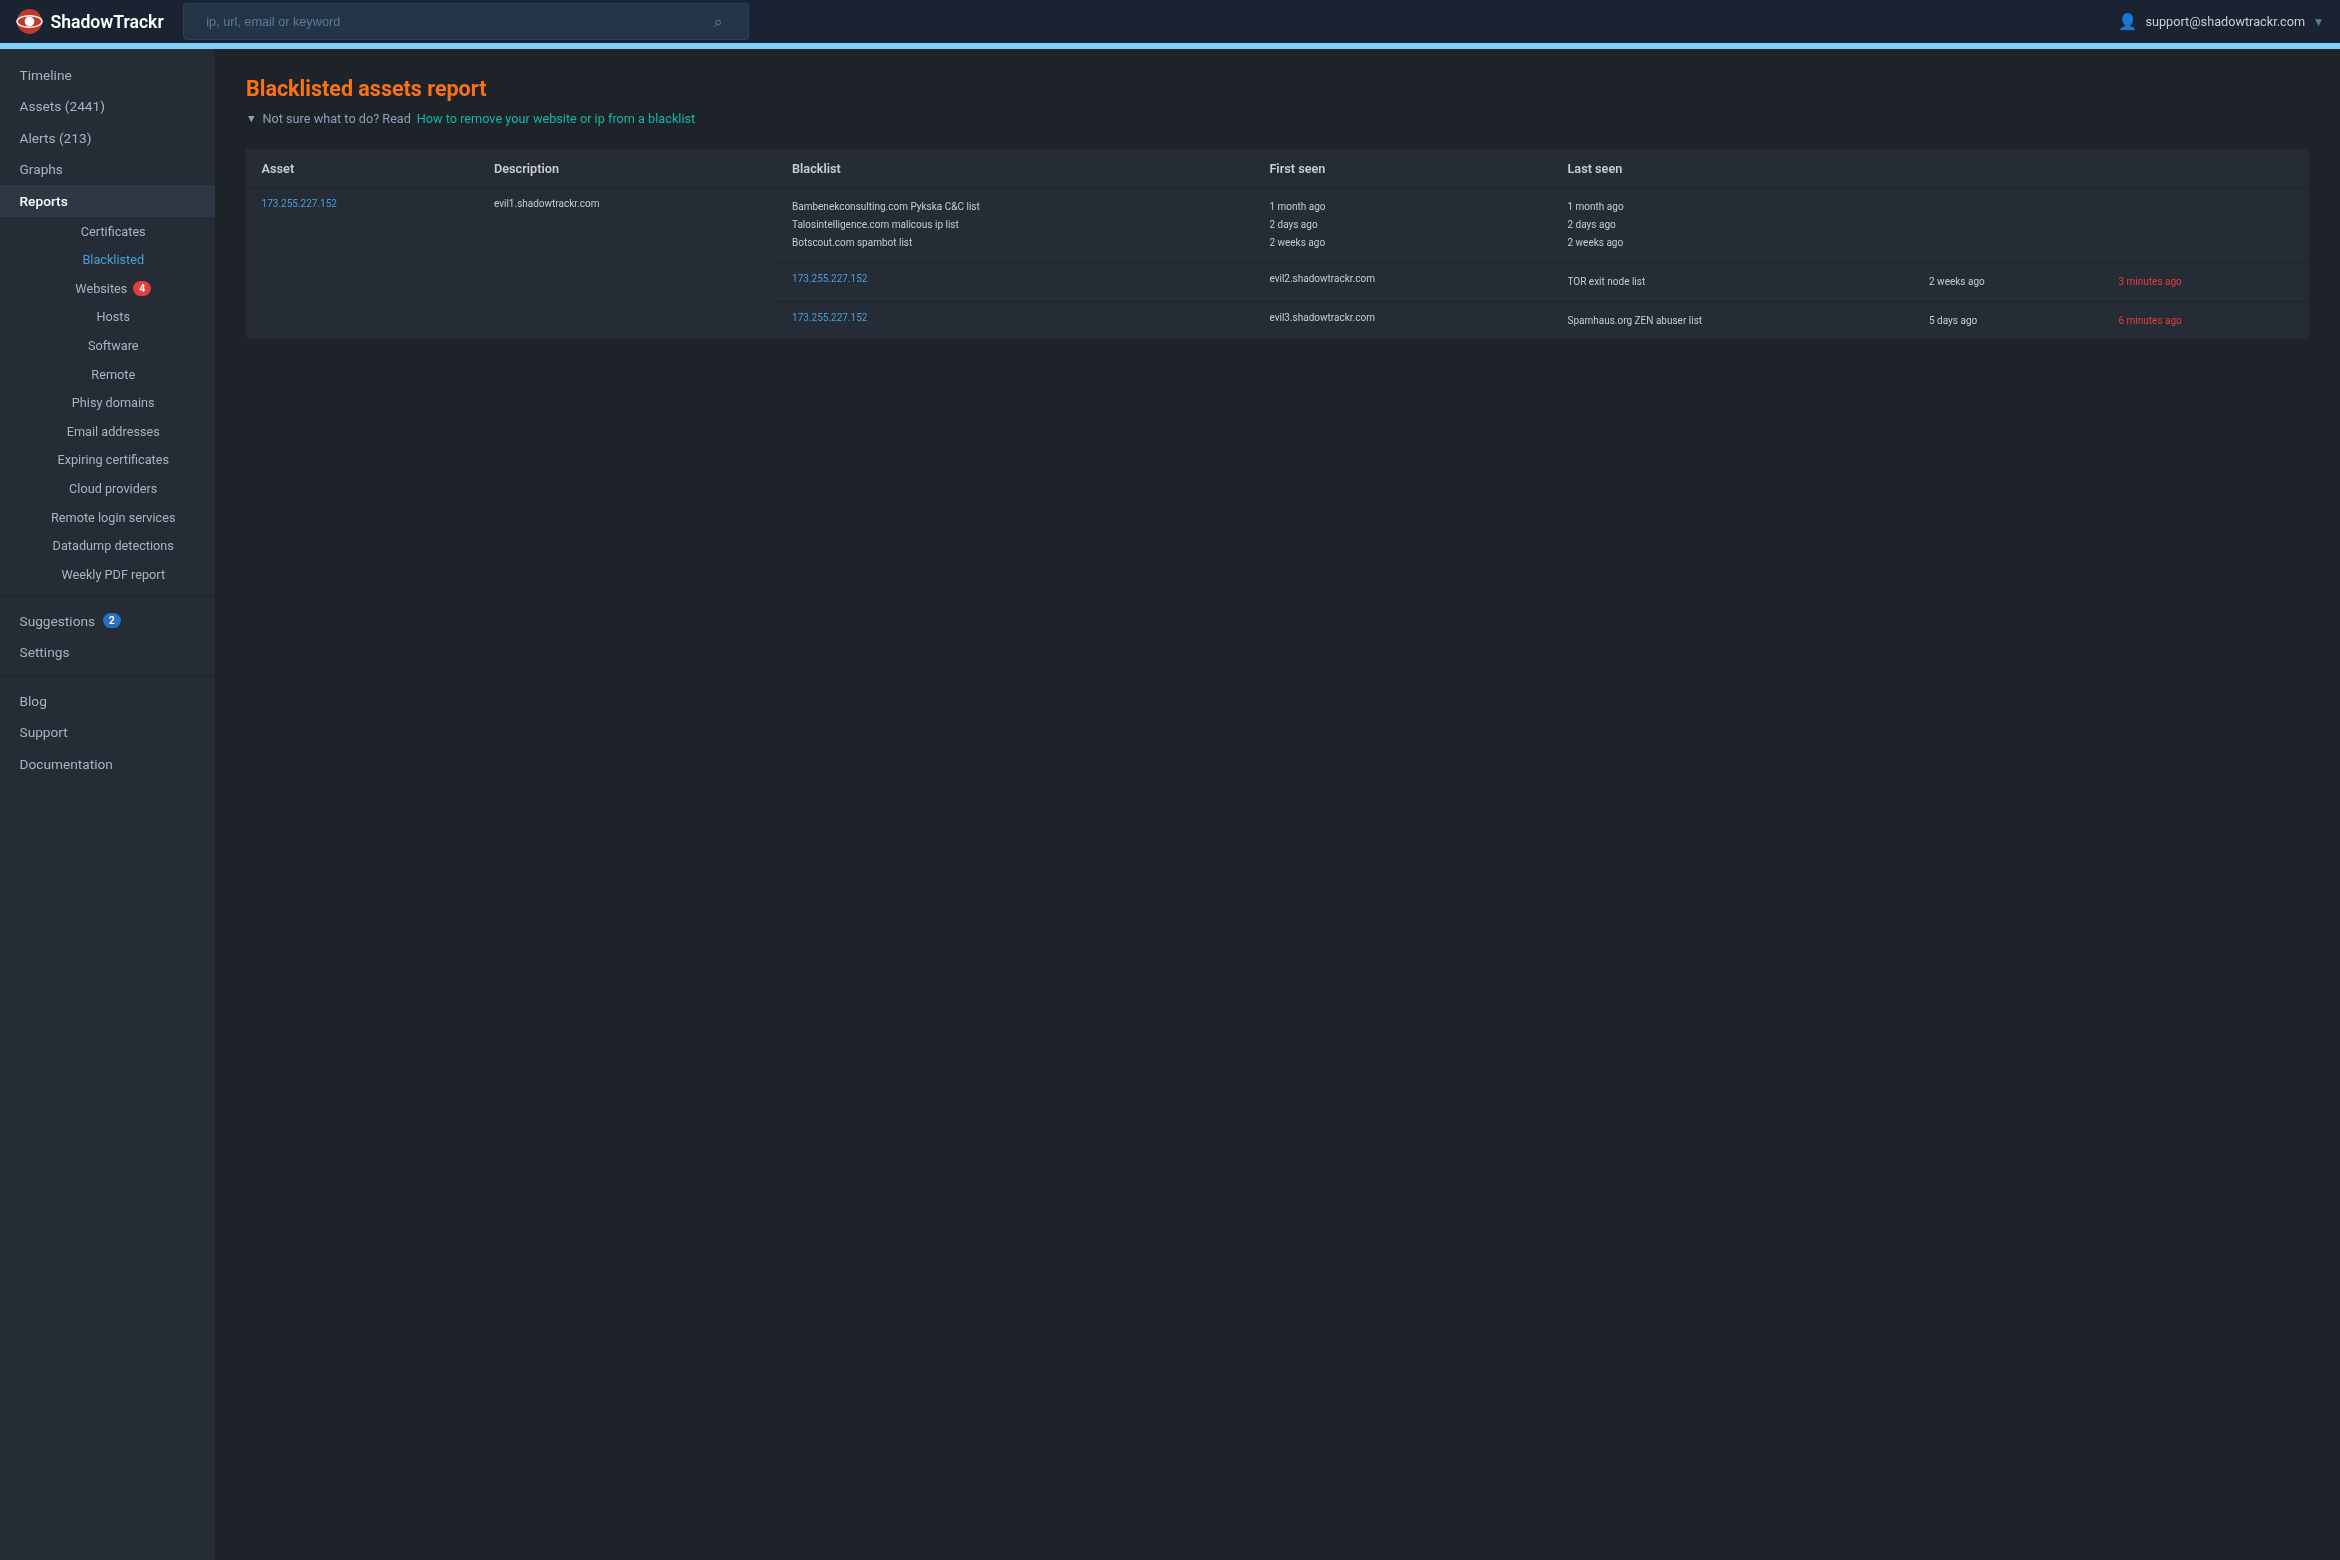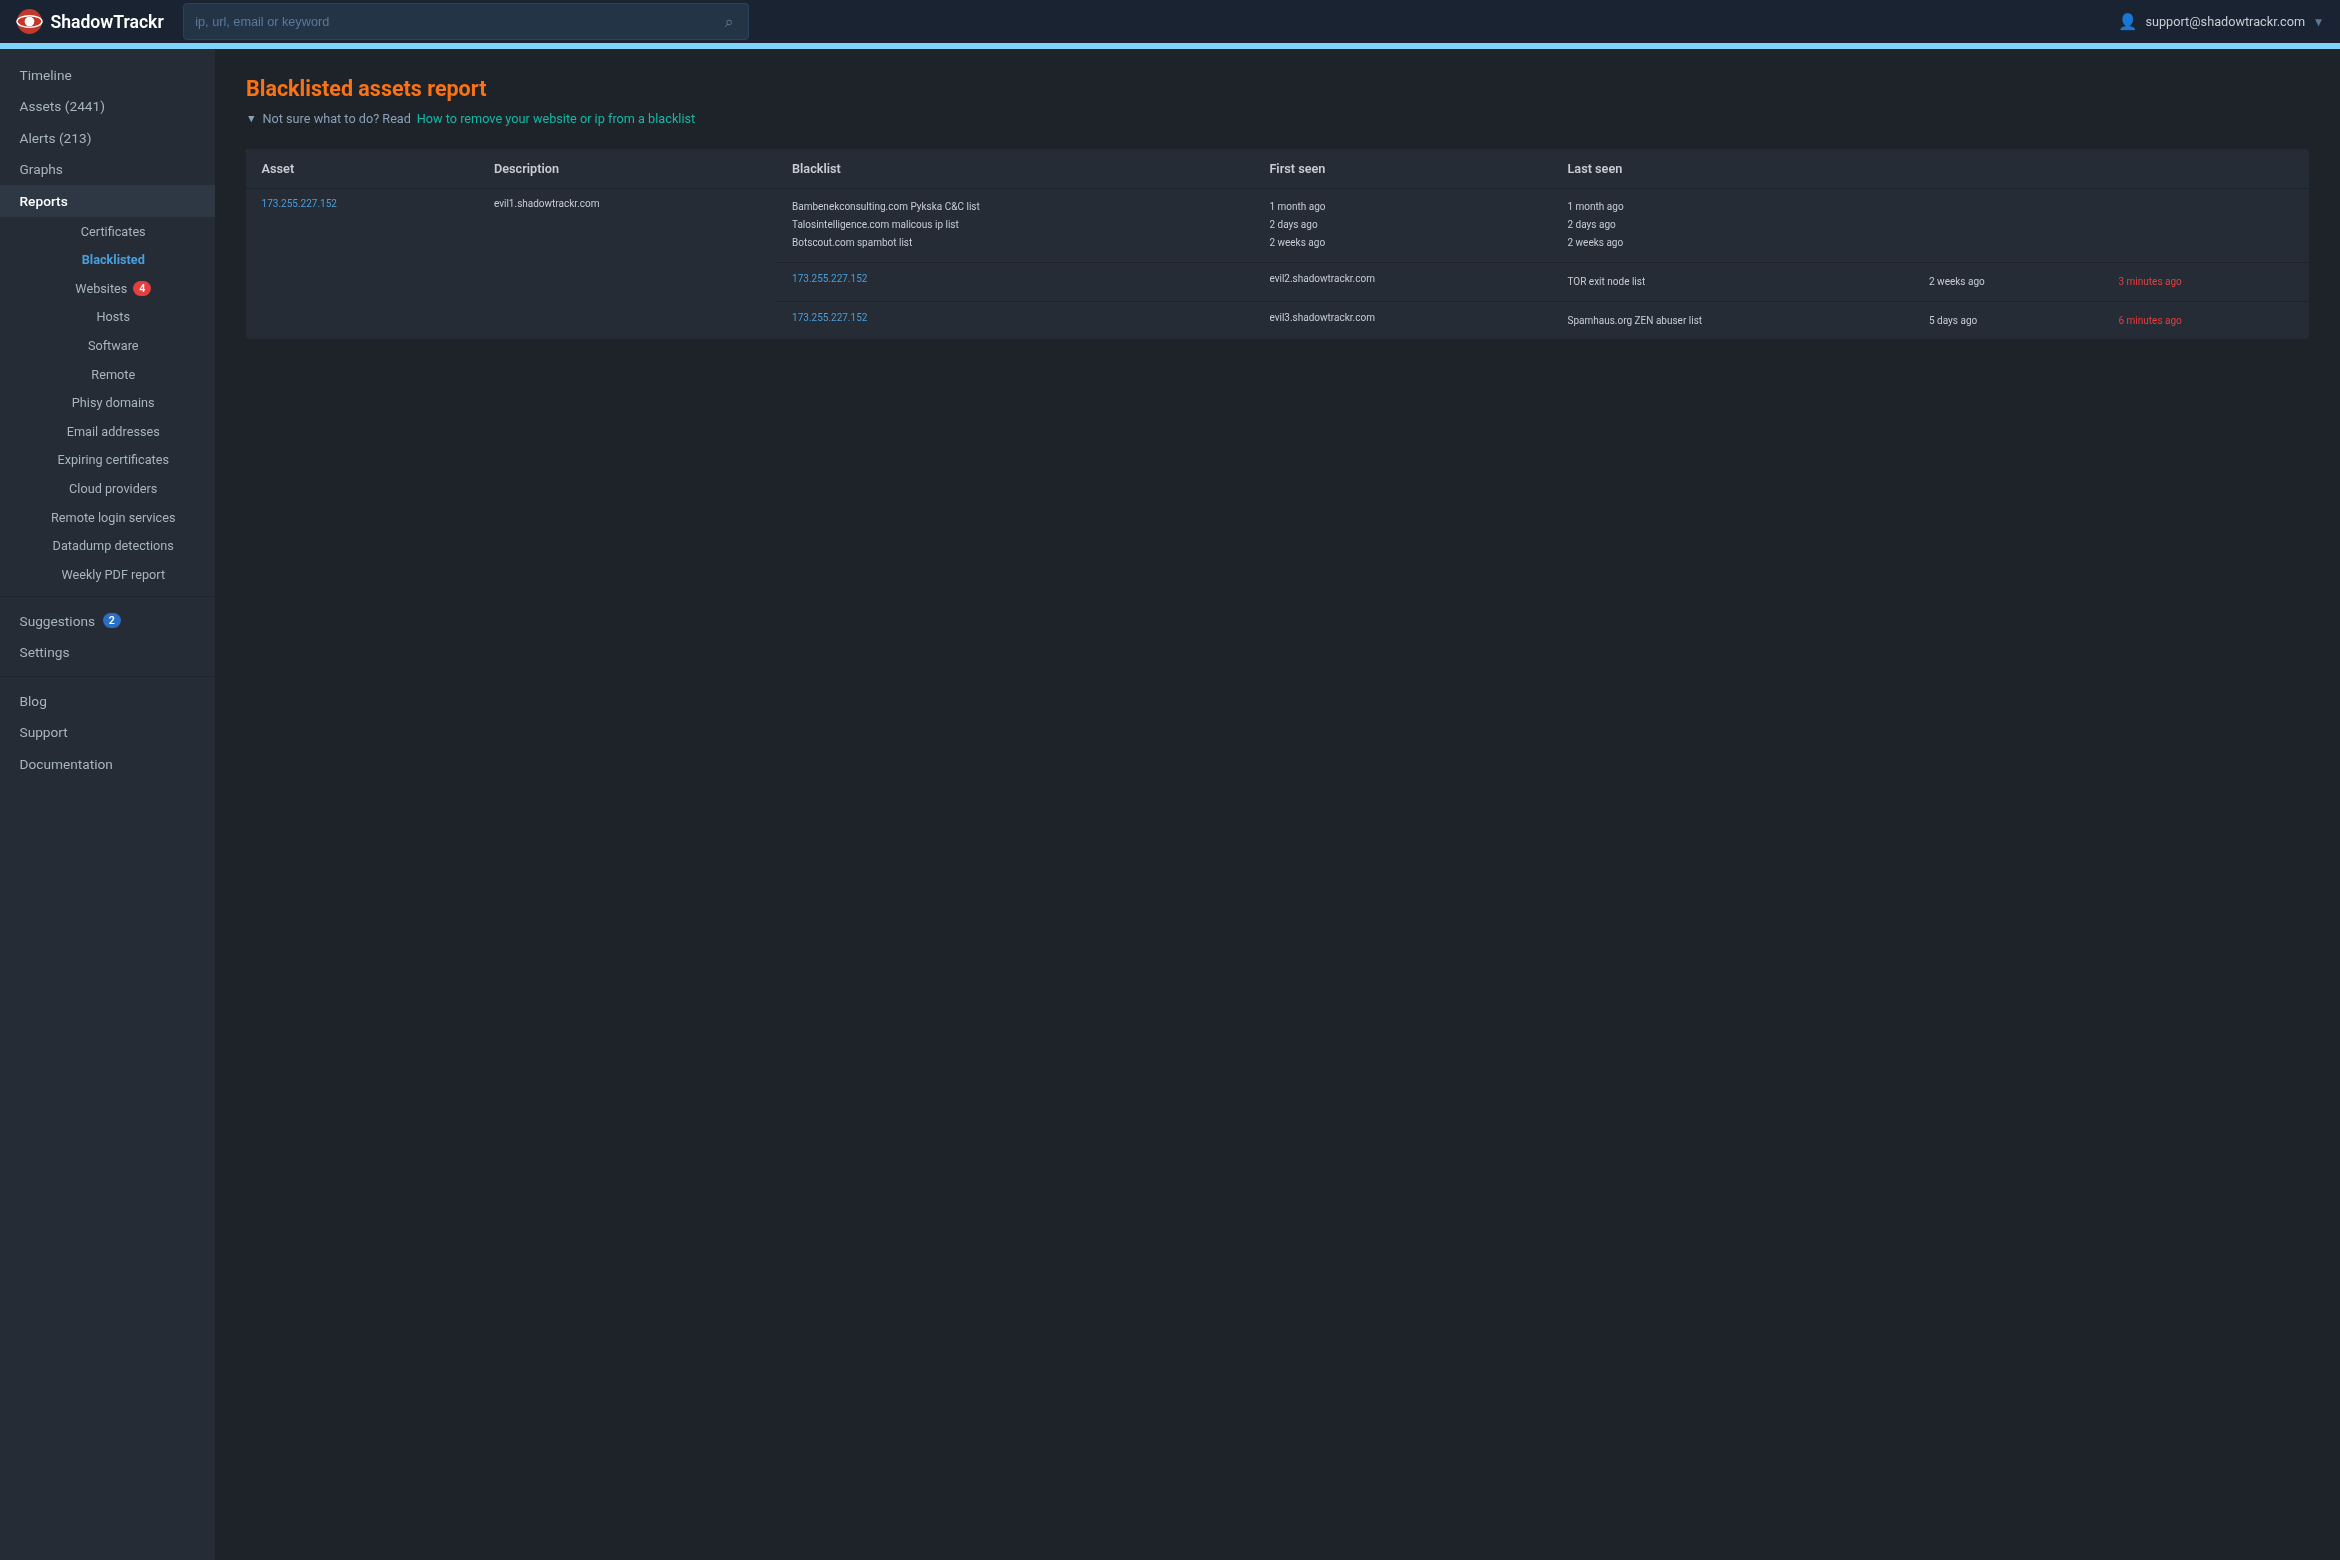--- a/index.html
+++ b/index.html
@@ -41,21 +41,21 @@
       white-space: nowrap;
     }
     .search-bar {
       flex: 1;
       max-width: 566px;
       display: flex;
       align-items: center;
       background: #243447;
       border: 1px solid #2e4060;
       border-radius: 3.9px;
-      padding: 0 11px;
+      padding: 0 22px;
       height: 37px;
     }
     .search-input {
       background: transparent;
       border: none;
       outline: none;
       color: #c8cdd4;
       font-size: 12.7px;
       flex: 1;
     }
@@ -107,21 +107,21 @@
     .sidebar-sub {
       padding: 6.8px 19.5px 6.8px 31px;
       cursor: pointer;
       color: #a8b4c0;
       font-size: 12.7px;
       display: flex;
       align-items: center;
       gap: 5.9px;
       justify-content: center;
     }
-    .sidebar-sub.active-blue { color: #4a9edd; font-weight: 700; }
+    .sidebar-sub.active-blue { color: #4a9edd; font-weight: 400; }
     .badge {
       background: #e53e3e;
       color: #fff;
       border-radius: 9.8px;
       padding: 1px 5.9px;
       font-size: 10.7px;
       font-weight: 600;
     }
     .badge-blue {
       background: #2a6fc4;

